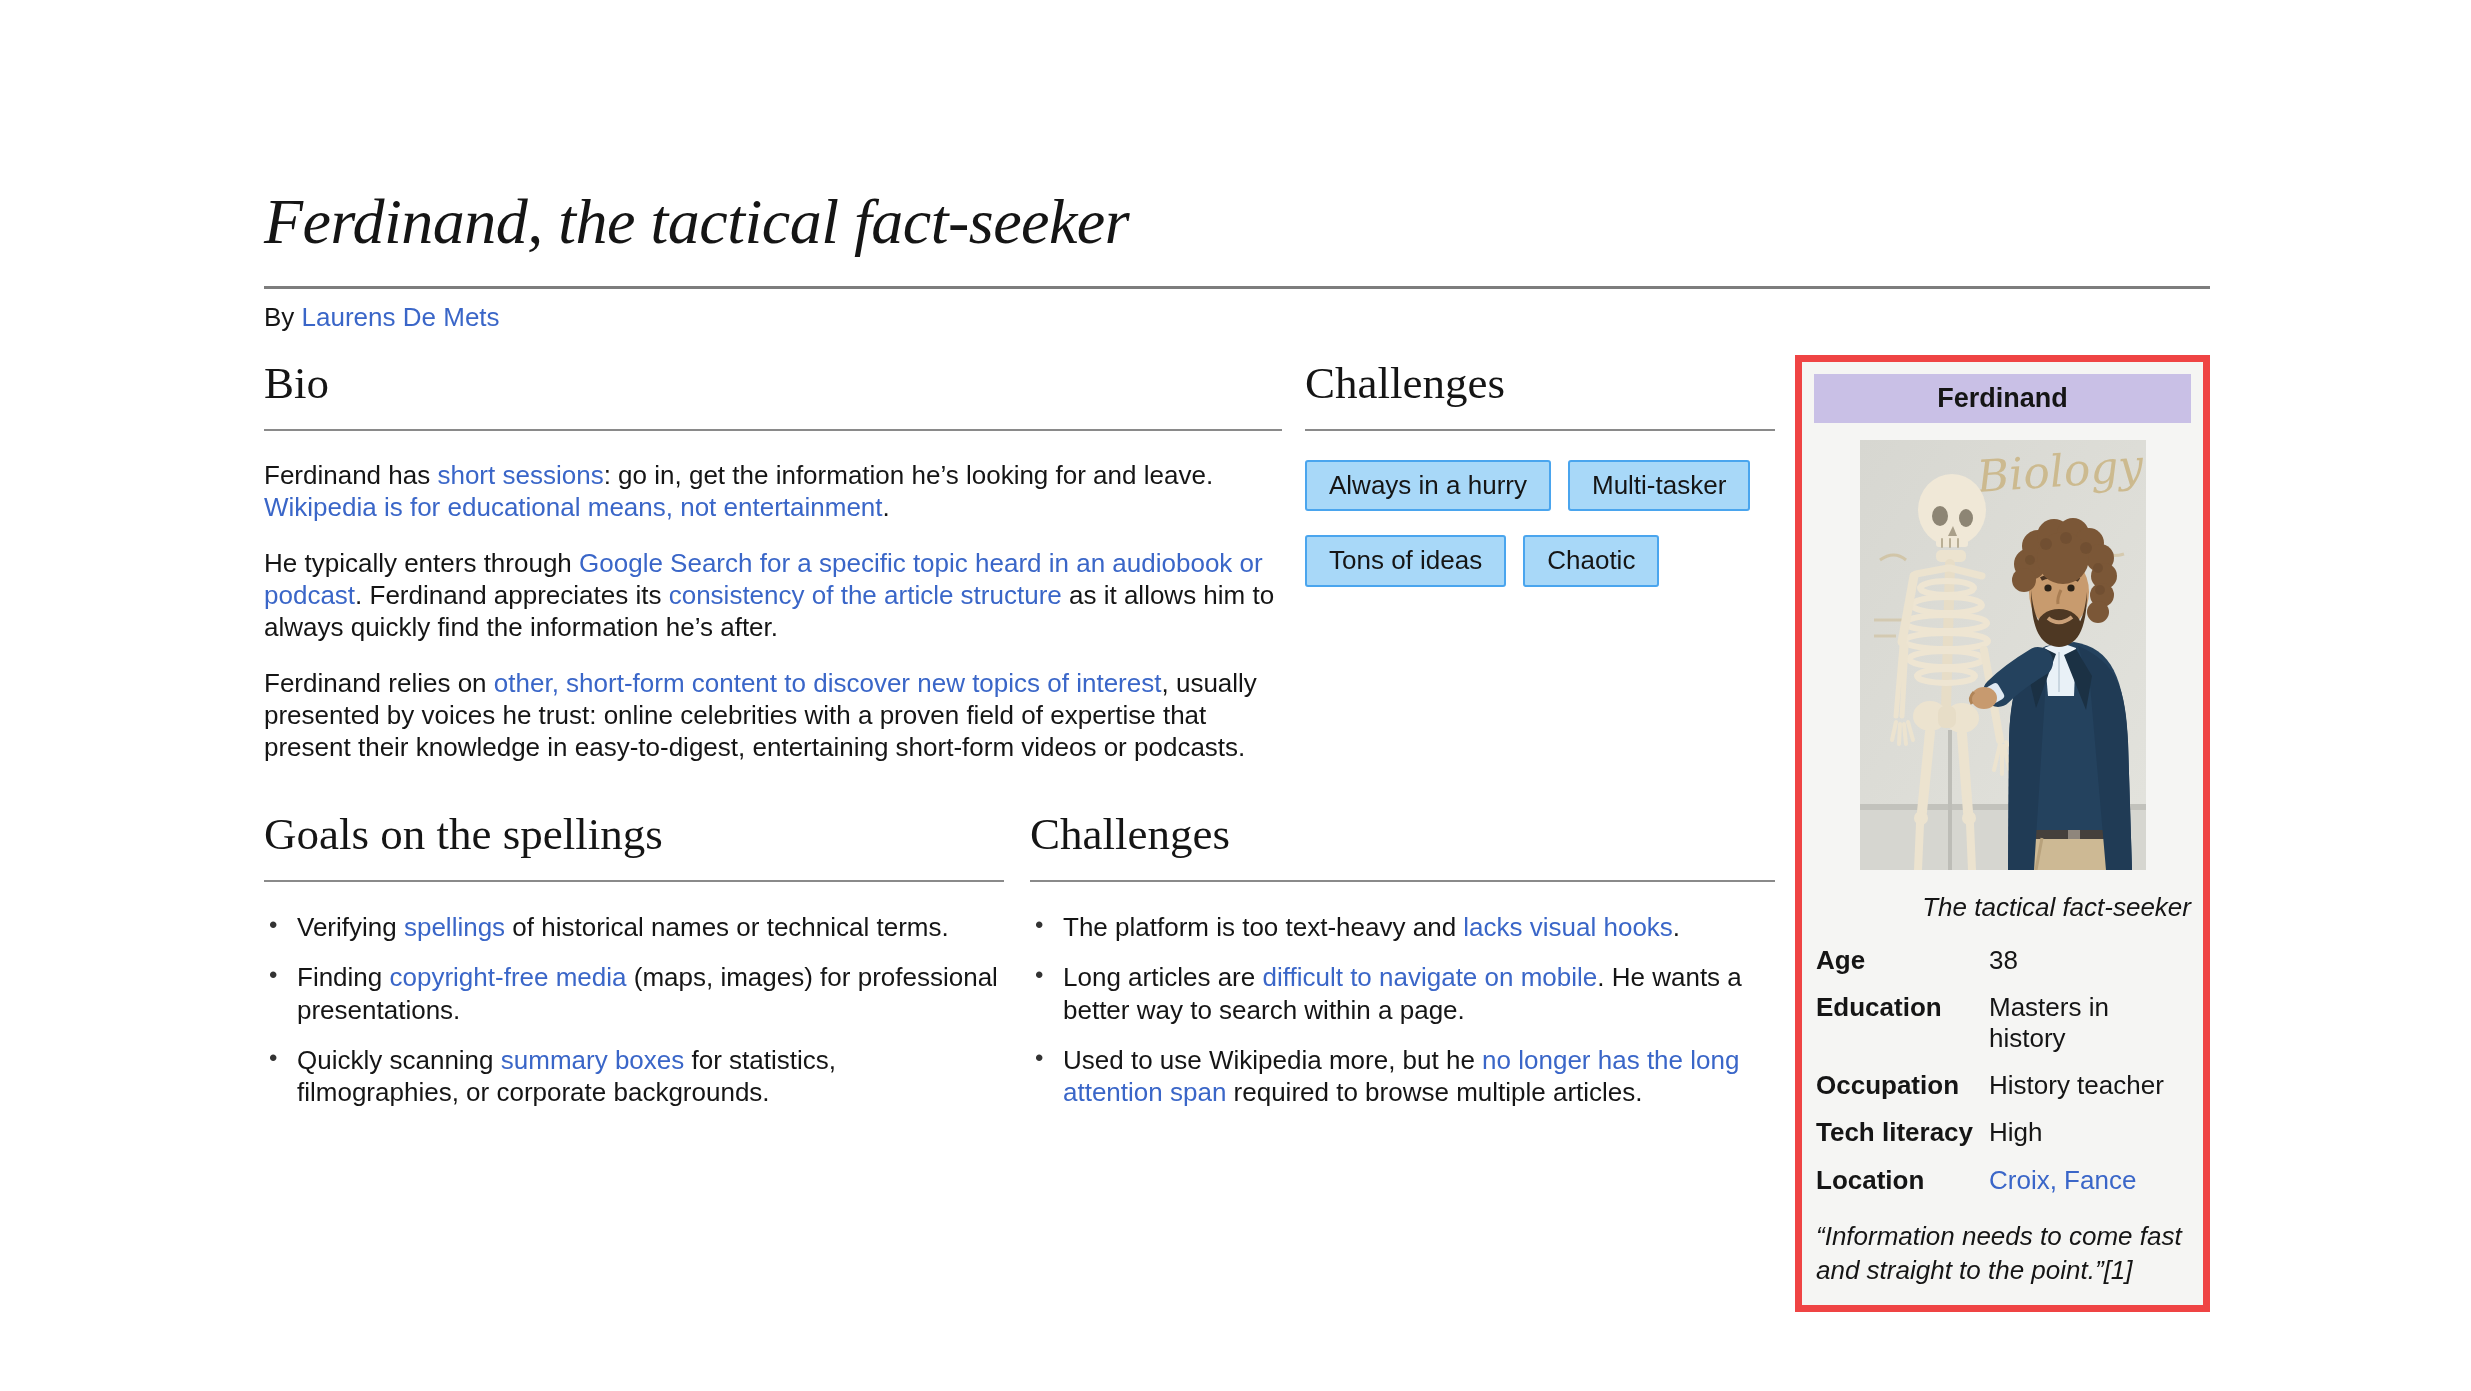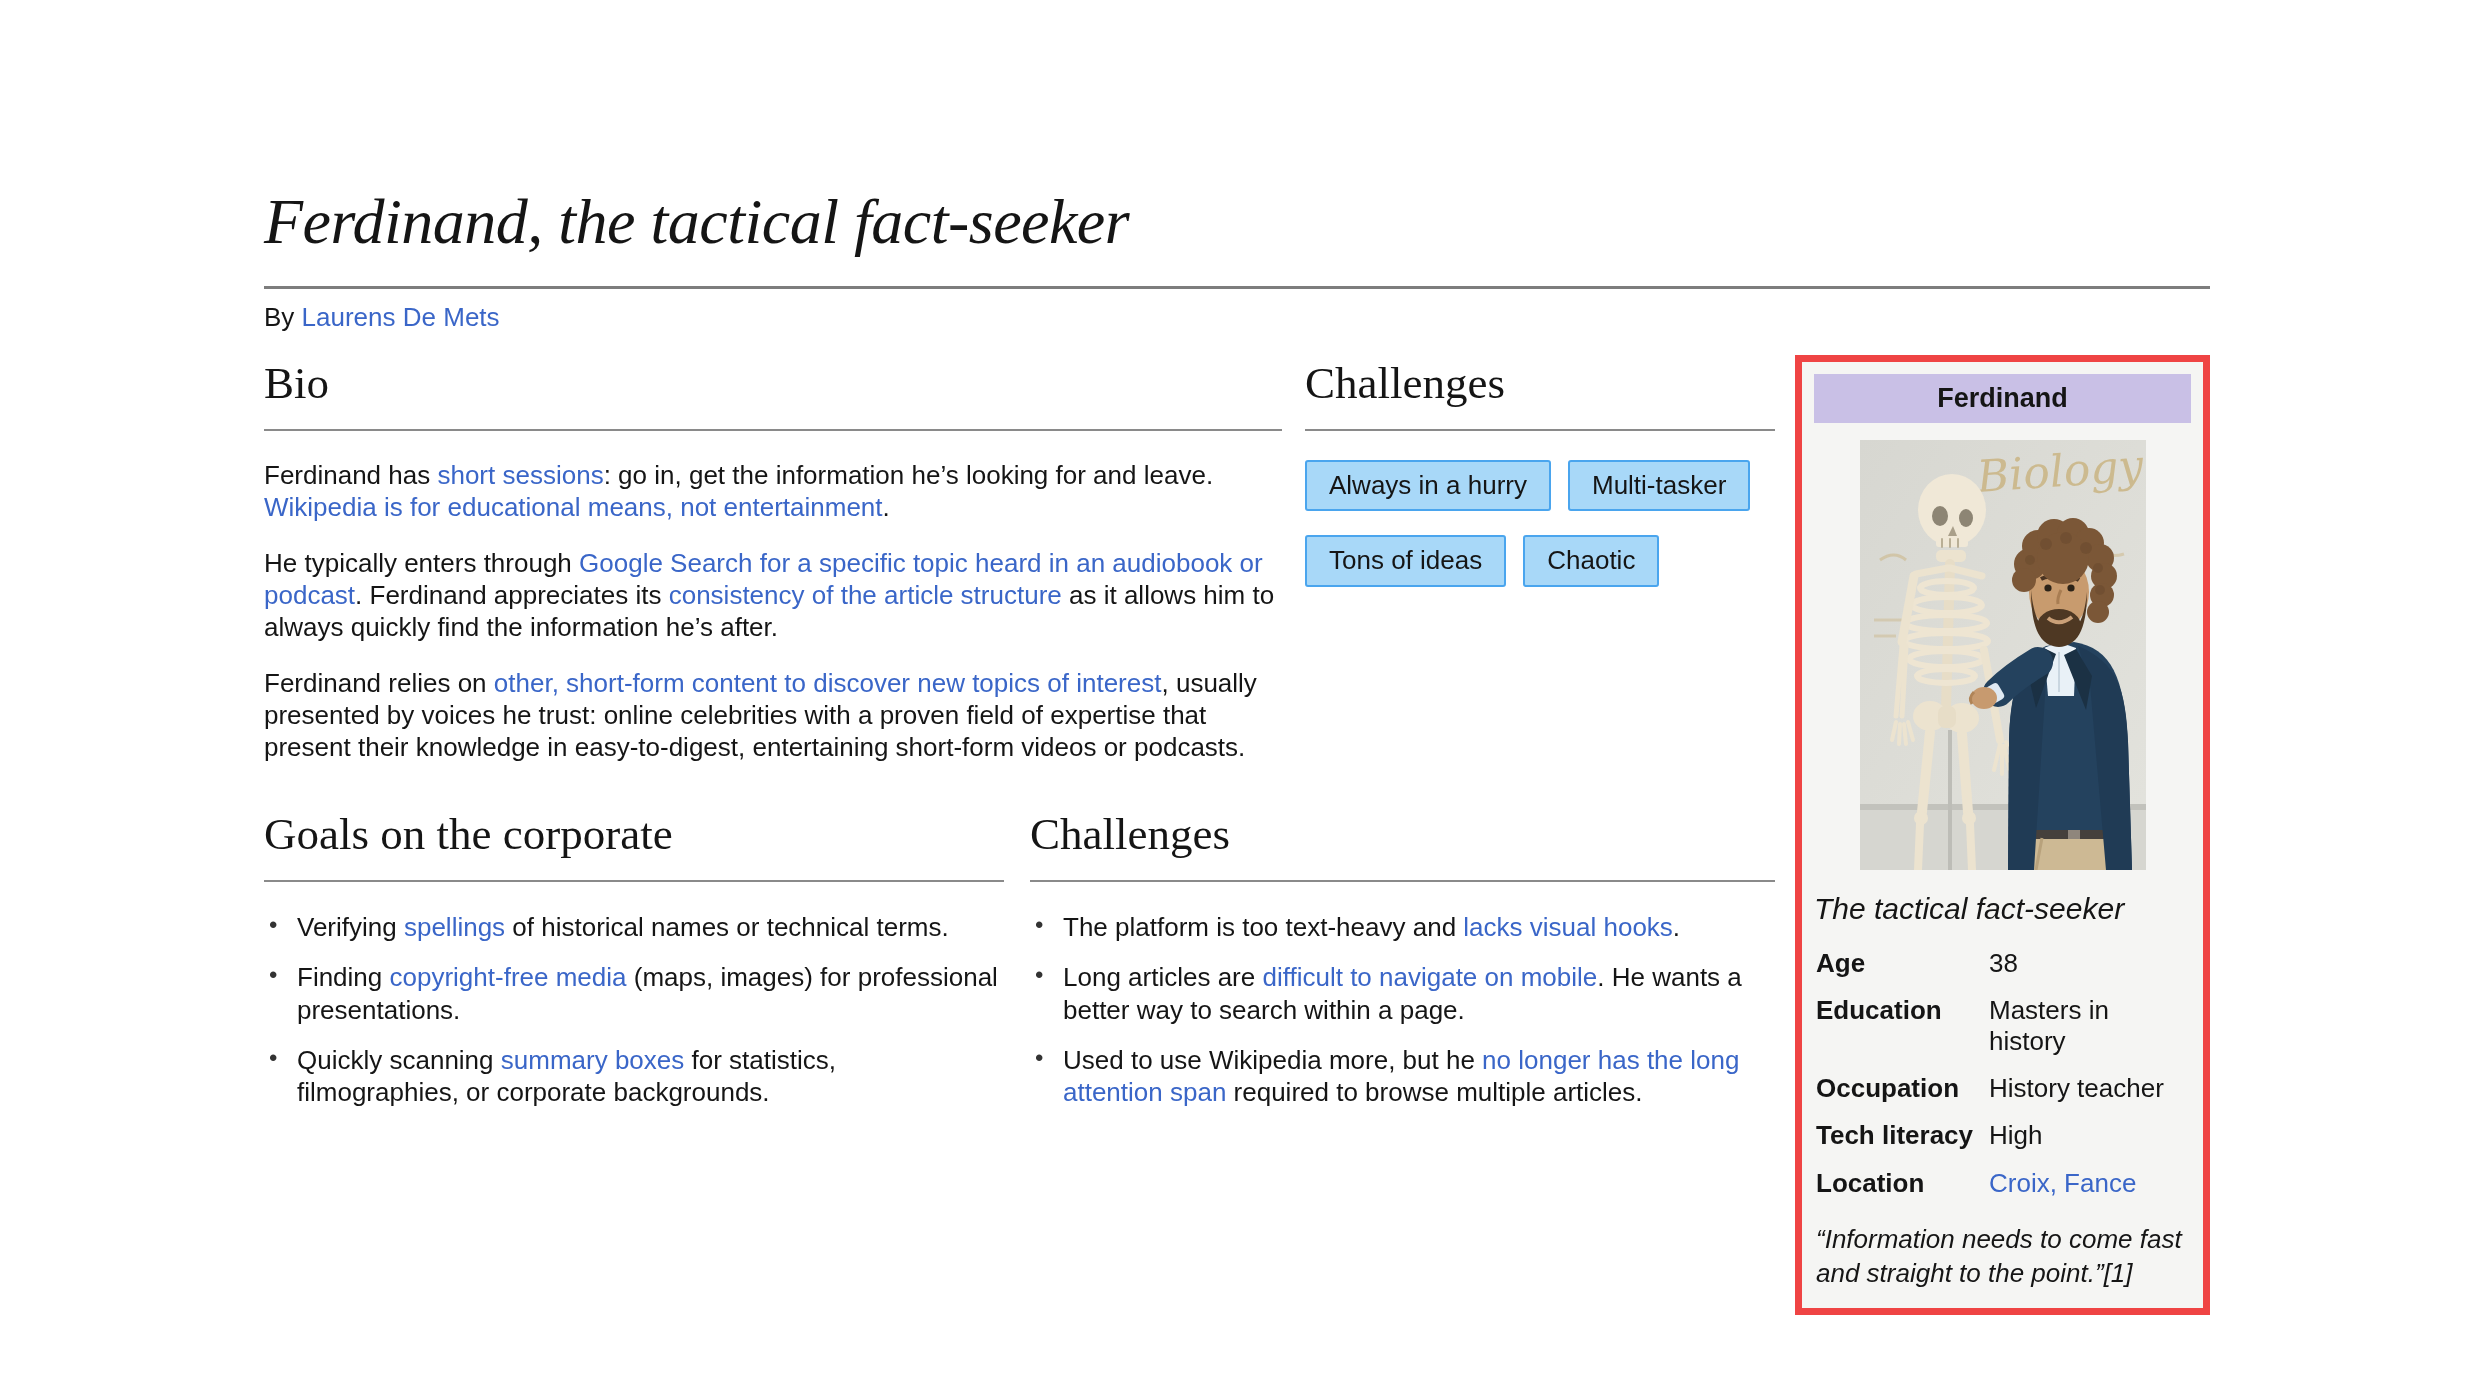--- a/index.html
+++ b/index.html
@@ -94,23 +94,23 @@
   .infobox-header {
     background: var(--infobox-header-bg, #c9c0e6);
     text-align: center;
     font-weight: bold;
     font-size: 27px;
     padding: 9px 4px;
   }
   .photo-wrap { margin-top: 17px; text-align: center; }
   .photo-wrap svg { display: inline-block; }
   .caption {
-    text-align: left;
+    text-align: right;
     font-style: italic;
-    font-size: 30px;
+    font-size: 26px;
     margin: 15px 0 22px 0;
   }
   .facts {
     display: grid;
     grid-template-columns: 173px 1fr;
     row-gap: 16px;
     margin: 0 2px 24px 2px;
     font-size: 26px;
     line-height: 1.2;
   }
@@ -150,21 +150,21 @@
             <span class="tag">Always in a hurry</span>
             <span class="tag">Multi-tasker</span>
             <span class="tag">Tons of ideas</span>
             <span class="tag">Chaotic</span>
           </div>
         </section>
       </div>
 
       <div class="row row-2">
         <section class="col-goals">
-          <h2 class="section-heading">Goals on the corporate</h2>
+          <h2 class="section-heading">Goals on the spellings</h2>
           <hr class="section-rule">
           <ul class="bullets">
             <li>Verifying <a class="link" href="#">spellings</a> of historical names or technical terms.</li>
             <li>Finding <a class="link" href="#">copyright-free media</a> (maps, images) for professional presentations.</li>
             <li>Quickly scanning <a class="link" href="#">summary boxes</a> for statistics, filmographies, or corporate backgrounds.</li>
           </ul>
         </section>
 
         <section class="col-challenges">
           <h2 class="section-heading">Challenges</h2>

